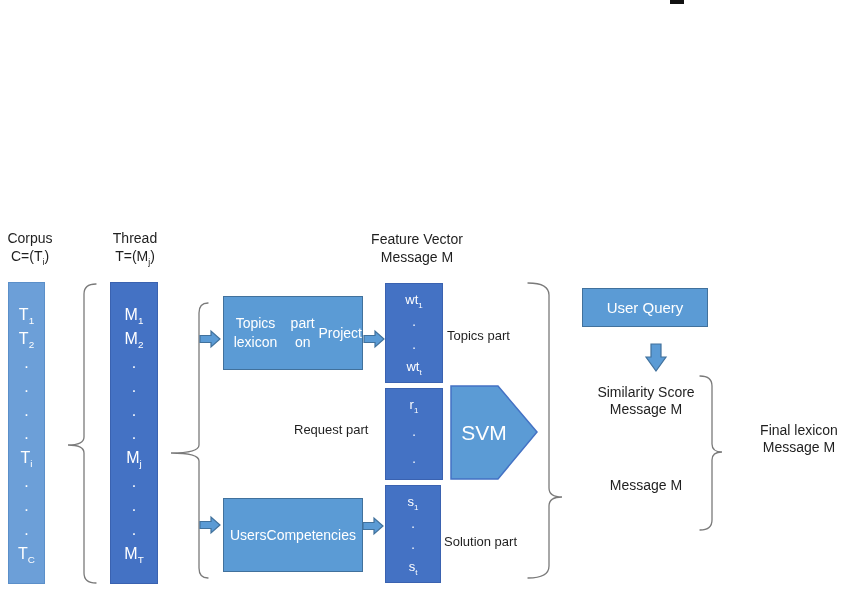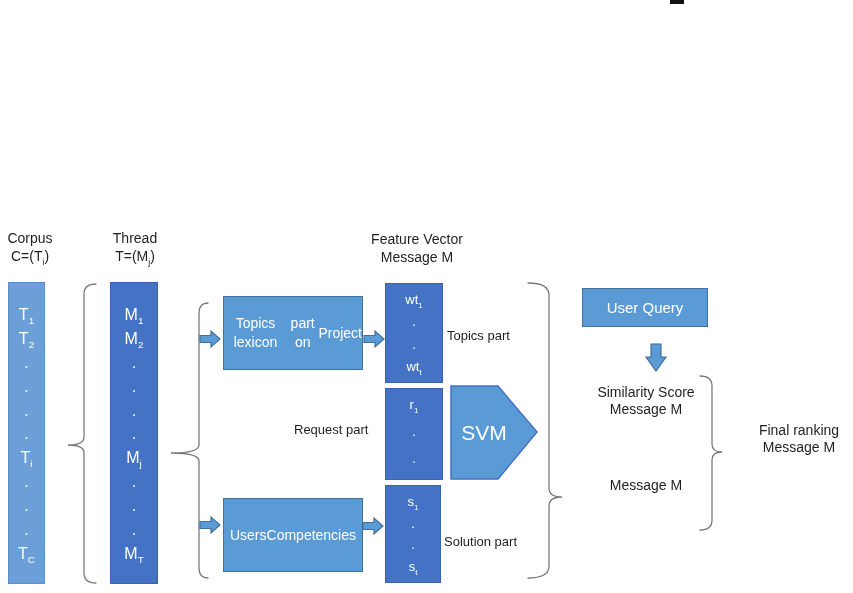--- a/index.html
+++ b/index.html
@@ -133,21 +133,21 @@
   <div class="abs lbl" style="left:444px;top:534px;">Solution part</div>
 
   <div class="abs score" style="left:576px;top:384px;width:140px;">
       <div class="vitem">Similarity Score</div>
       <div class="vitem">Message M</div>
     </div>
   <div class="abs score" style="left:576px;top:477px;width:140px;">
       <div class="vitem">Message M</div>
     </div>
   <div class="abs score" style="left:745px;top:422px;width:108px;">
-      <div class="vitem">Final ranking</div>
+      <div class="vitem">Final lexicon</div>
       <div class="vitem">Message M</div>
     </div>
 
   <svg class="svg-overlay" width="853" height="593" viewBox="0 0 853 593">
     <defs>
       <path id="blockArrowR" d="M0,4.5 L11,4.5 L11,0 L20,8 L11,16 L11,11.5 L0,11.5 Z"></path>
       <path id="blockArrowD" d="M5,0 L15,0 L15,13 L20,13 L10,27 L0,13 L5,13 Z"></path>
     </defs>
 
     <path class="brace" d="M96,284 Q84,284 84,294 L84,437 Q84,445 68,445 Q84,445 84,453 L84,573 Q84,583 96,583"></path>

